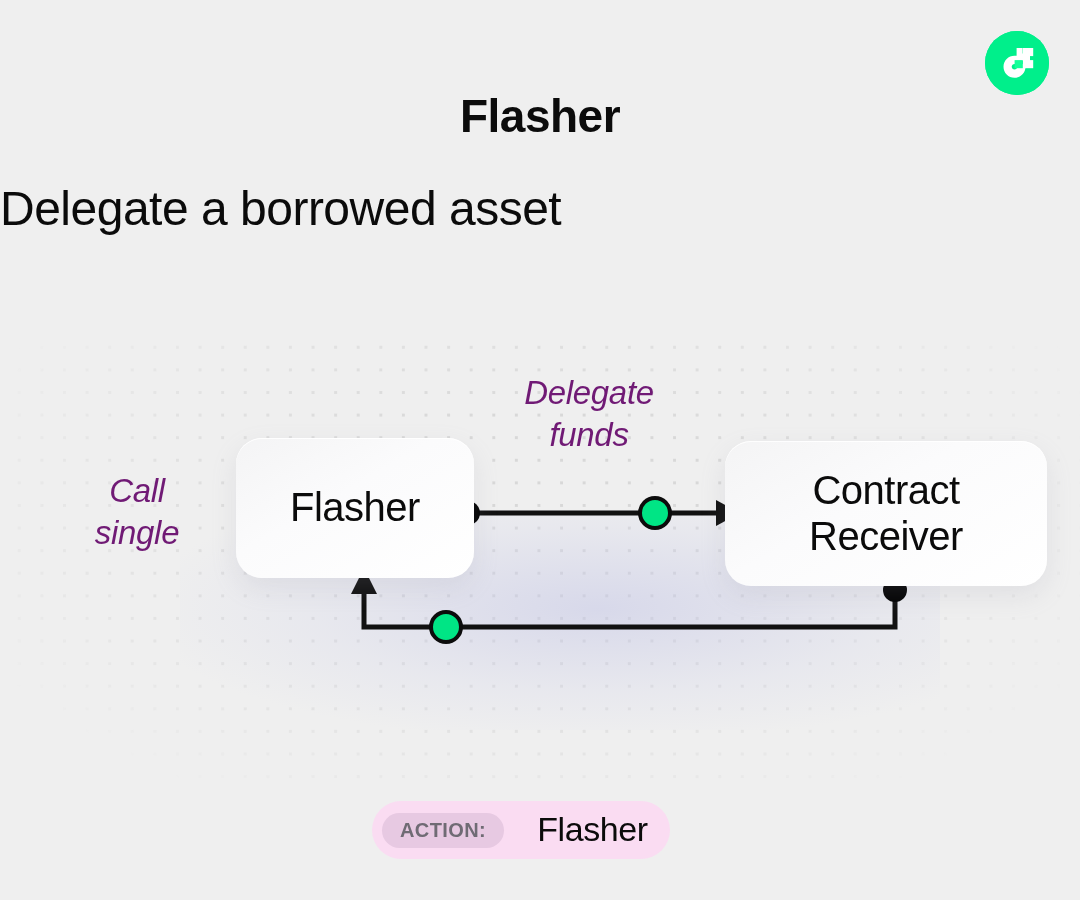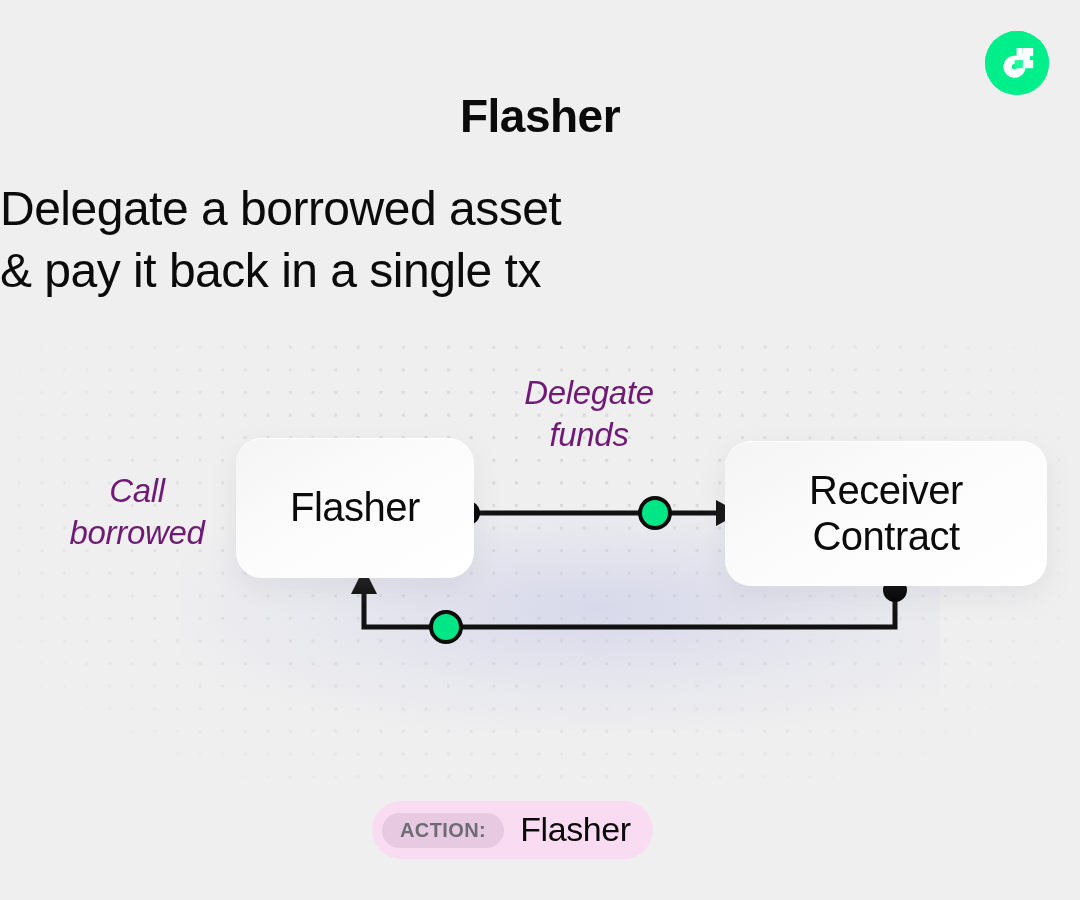--- a/index.html
+++ b/index.html
@@ -136,21 +136,21 @@
   #action-badge {
     position: absolute;
     left: 372px;
     top: 801px;
     height: 58px;
     border-radius: 29px;
     background: #fadcf2;
     display: flex;
     align-items: center;
     padding: 0 22px 0 10px;
-    gap: 16px;
+    gap: 33px;
   }
   #action-chip {
     background: #e7c9e2;
     border-radius: 20px;
     padding: 7px 18px 8px;
     font-size: 20px;
     font-weight: bold;
     letter-spacing: 0.4px;
     color: #6f6b74;
     line-height: 1;
@@ -174,21 +174,20 @@
     <rect x="37.8" y="29.1" width="10.4" height="8.1" fill="#ffffff"></rect>
     <path d="M29.5 24.8 c-6.1 0-11 4.9-11 11 s4.9 11 11 11 s11-4.9 11-11 v-2.9 h-8.2 v2.9 c0 1.55-1.25 2.8-2.8 2.8 s-2.8-1.25-2.8-2.8 s1.25-2.8 2.8-2.8 h2.85 v-8.2 Z" fill="#ffffff"></path>
     <rect x="29.6" y="29.1" width="8.2" height="8.1" fill="#16ff99"></rect>
   </svg>
 </div>
 
 <h1 id="page-title">Flasher</h1>
 
 <div id="page-subtitle">
   <div>Delegate a borrowed asset</div>
-  <div>&amp; pay it back in a single tx</div>
 </div>
 
 <div id="diagram-stage">
 
   <div id="dot-grid"></div>
   <div id="glow-overlay"></div>
 
   <svg id="connectors" viewBox="0 0 1080 450">
 
     <line x1="468" y1="183" x2="716" y2="183" stroke="#111111" stroke-width="5"></line>
@@ -196,34 +195,34 @@
     <circle cx="468" cy="183" r="12" fill="#000000"></circle>
     <circle cx="655" cy="183" r="15" fill="#00e585" stroke="#0c0c0c" stroke-width="4"></circle>
 
     <path d="M895 260 L895 297 L364 297 L364 264" fill="none" stroke="#111111" stroke-width="5" stroke-linecap="butt" stroke-linejoin="miter"></path>
     <polygon points="351,264 377,264 364,238" fill="#111111"></polygon>
     <circle cx="895" cy="260" r="12" fill="#000000"></circle>
     <circle cx="446" cy="297" r="15" fill="#00e585" stroke="#0c0c0c" stroke-width="4"></circle>
   </svg>
 
   <div class="edge-label" id="label-call-flasher">Call
-borrowed</div>
+single</div>
 
   <div class="edge-label" id="label-delegate-funds">Delegate
 funds</div>
 
 
   <div class="node-card" id="node-flasher">
     <span class="node-label">Flasher</span>
   </div>
 
   <div class="node-card" id="node-receiver">
     <span>
+      <span class="node-label">Contract</span>
       <span class="node-label">Receiver</span>
-      <span class="node-label">Contract</span>
     </span>
   </div>
 </div>
 
 <div id="action-badge">
   <span id="action-chip">ACTION:</span>
   <span id="action-value">Flasher</span>
 </div>
 
 </body></html>

